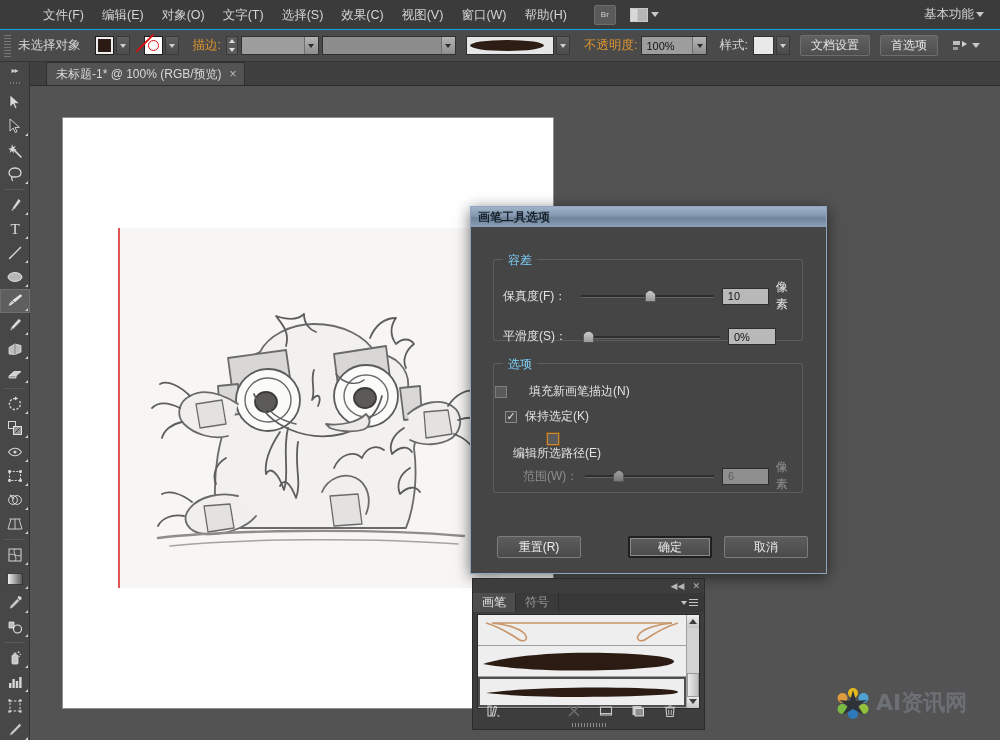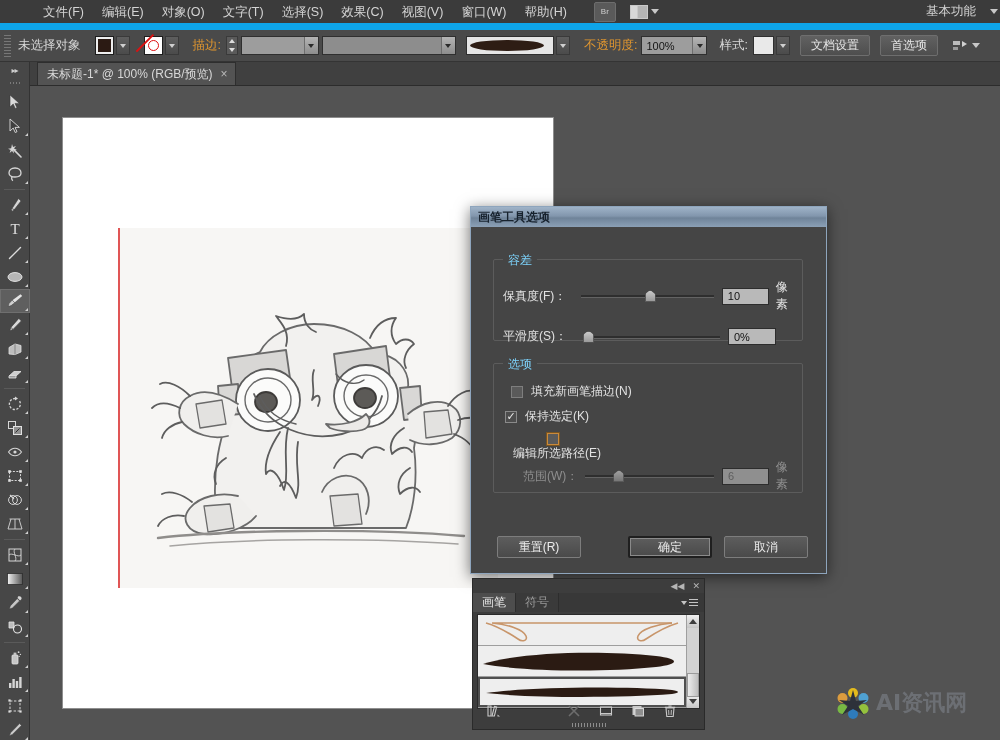--- a/index.html
+++ b/index.html
@@ -10,21 +10,21 @@
     background: #535353;
     font-family: "Liberation Sans", "DejaVu Sans", sans-serif;
     -webkit-font-smoothing: antialiased;
   }
   #app { position: relative; width: 1000px; height: 740px; }
 
   
   .menubar {
     position: absolute; left: 0; top: 0; width: 1000px; height: 30px;
     background: #3b3b3b;
-    border-bottom: 7px solid #0ea5e9;
+    border-bottom: 1px solid #0ea5e9;
     display: flex; align-items: center;
   }
   .ai-logo {
     width: 34px; height: 30px; display: flex; align-items: center; justify-content: center;
     color: #f29100; font-weight: bold; font-size: 16px; letter-spacing: -0.5px;
     font-family: "Liberation Serif", serif;
   }
   .menu-item {
     padding: 0 9px; height: 30px; line-height: 30px;
     color: #d4d4d4; font-size: 12.5px; white-space: nowrap; cursor: default;
@@ -44,21 +44,21 @@
     display: flex;
   }
   .arrange-glyph i { display: block; height: 100%; background: #d8d8d8; }
   .arrange-glyph i.a { width: 7px; border-right: 1px solid #c9c9c9; }
   .arrange-glyph i.b { width: 9px; background: #b5b5b5; }
   .tri-down {
     width: 0; height: 0; border-left: 4px solid transparent; border-right: 4px solid transparent;
     border-top: 5px solid #c8c8c8;
   }
   .ws-right {
-    margin-left: auto; display: flex; align-items: center; padding-right: 2px; gap: 14px;
+    margin-left: auto; display: flex; align-items: center; padding-right: 16px; gap: 2px;
   }
   .ws-label { color: #d4d4d4; font-size: 12.5px; }
 
   
   .controlbar {
     position: absolute; left: 0; top: 30px; width: 1000px; height: 32px;
     background: #4a4a4a;
     border-bottom: 1px solid #343434;
     display: flex; align-items: center; padding-left: 4px;
   }
@@ -131,21 +131,21 @@
 
   
   .tabbar {
     position: absolute; left: 30px; top: 62px; width: 970px; height: 24px;
     background: #404040; border-bottom: 1px solid #2c2c2c;
     display: flex; align-items: flex-end;
   }
   .doc-tab {
     height: 23px; background: #535353; border: 1px solid #2e2e2e; border-bottom: none;
     display: flex; align-items: center; padding: 0 7px 0 9px; gap: 8px;
-    color: #d8d8d8; font-size: 12px; margin-left: 7px;
+    color: #d8d8d8; font-size: 12px; margin-left: 16px;
   }
   .tab-close { color: #b8b8b8; font-size: 12px; line-height: 1; }
 
   
   .toolbar {
     position: absolute; left: 0; top: 62px; width: 30px; height: 678px;
     background: #474747; border-right: 1px solid #333;
   }
   .tb-head {
     height: 16px; display: flex; align-items: center; justify-content: center;
@@ -705,21 +705,21 @@
           <span class="knob" style="left:0%"></span>
         </span>
         <span class="numfield" style="width:48px; margin-left:8px;">0%</span>
         <span class="unit"></span>
       </div>
 
       <div class="group" style="left:18px; top:132px; width:310px; height:130px;">
         <span class="glabel">选项</span>
       </div>
 
-      <div class="row" style="left:36px; top:152px;">
+      <div class="row" style="left:20px; top:152px;gap:14px;">
         <span class="cbx"></span>
         <span class="cbtext">填充新画笔描边(N)</span>
       </div>
 
       <div class="row" style="left:30px; top:177px;">
         <span class="cbx checked">
             <span class="tick">✓</span>
           </span>
         <span class="cbtext">保持选定(K)</span>
       </div>

